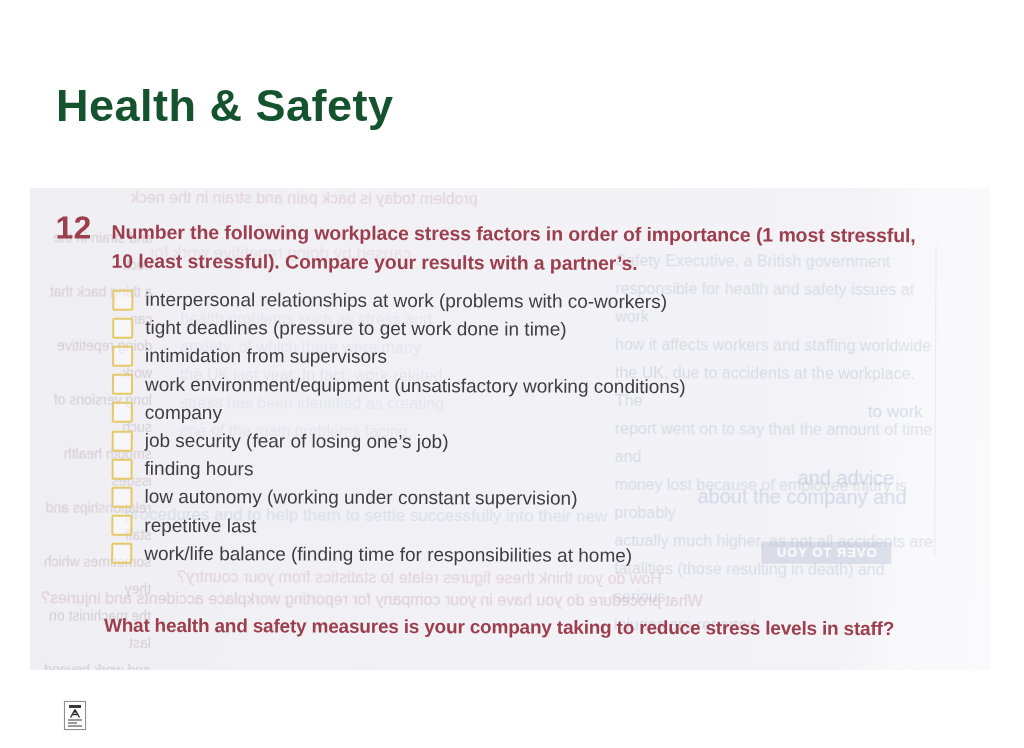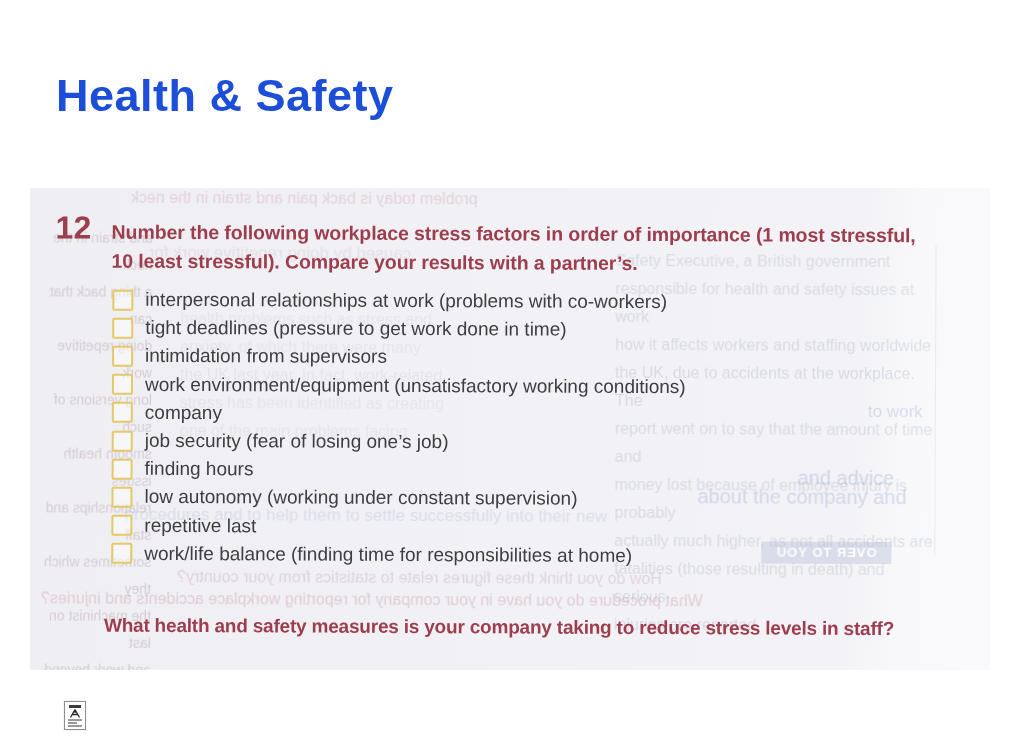--- a/index.html
+++ b/index.html
@@ -6,23 +6,23 @@
   html,body { width:1024px; height:748px; }
   body {
     position:relative;
     background:#ffffff;
     font-family:"Liberation Sans", sans-serif;
     overflow:hidden;
   }
 
   
   .slide-title {
-    position:absolute; left:56px; top:70px;
+    position:absolute; left:56px; top:80px;
     font-size:45px; font-weight:bold; letter-spacing:0.5px;
-    color:#1d4ed8;
+    color:#14532d;
     font-family:"Liberation Sans", sans-serif;
   }
 
   
   .scan {
     position:absolute; left:30px; top:188px; width:960px; height:482px;
     background:linear-gradient(93deg,#efeef2 0%,#f2f1f5 55%,#f3f2f6 85%,#f8f8fa 90%,#fafafc 100%);
     overflow:hidden;
   }
   .scan-inner { position:absolute; inset:0; transform:rotate(0.25deg); transform-origin:40% 40%; }

